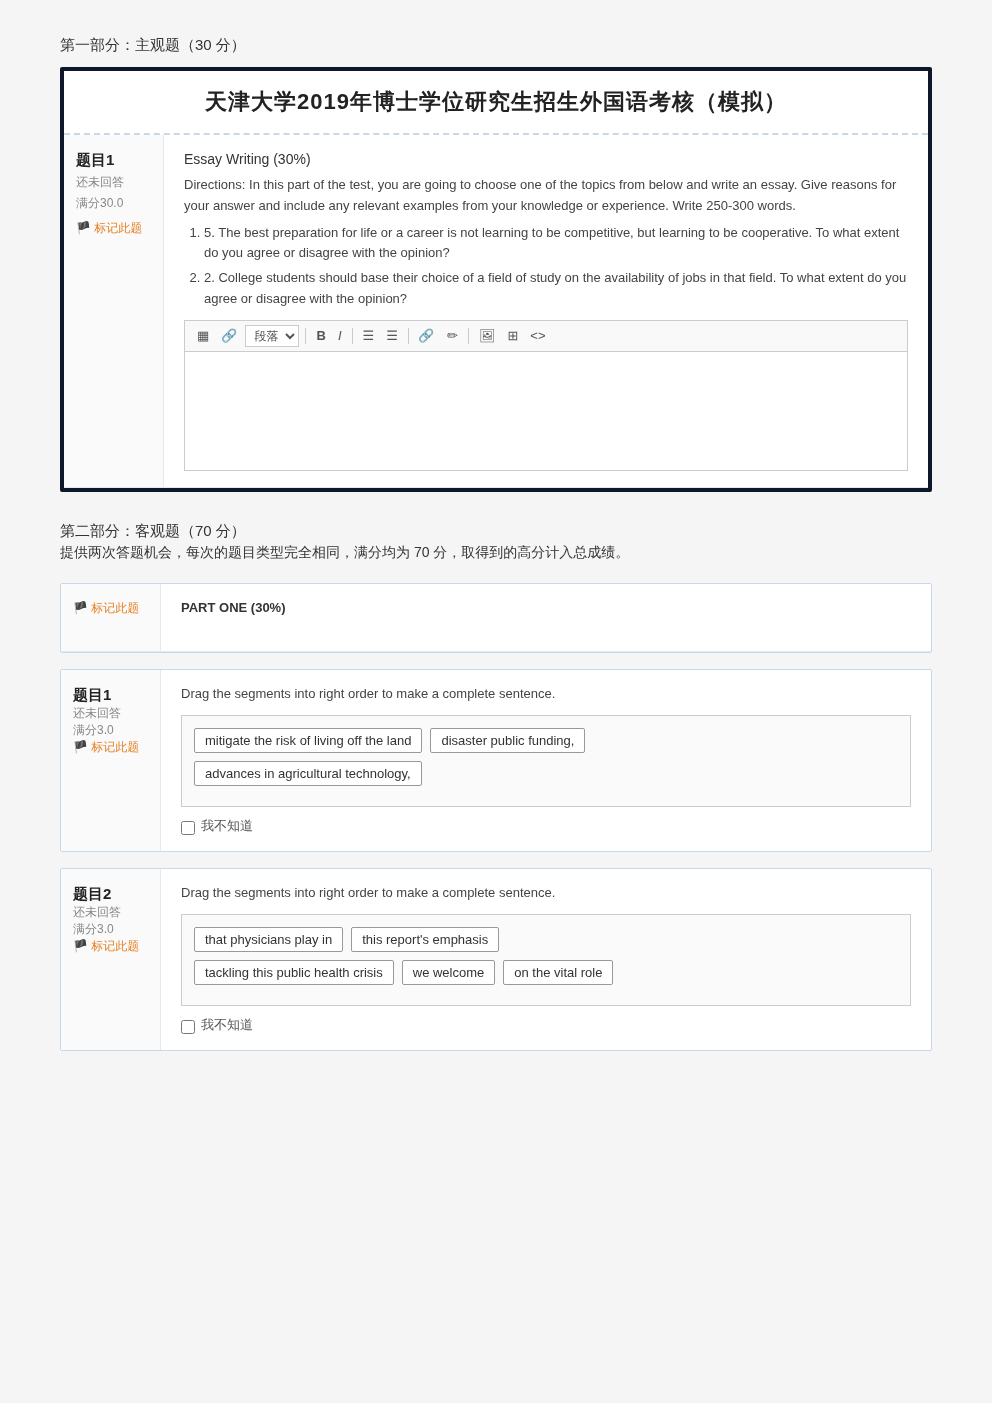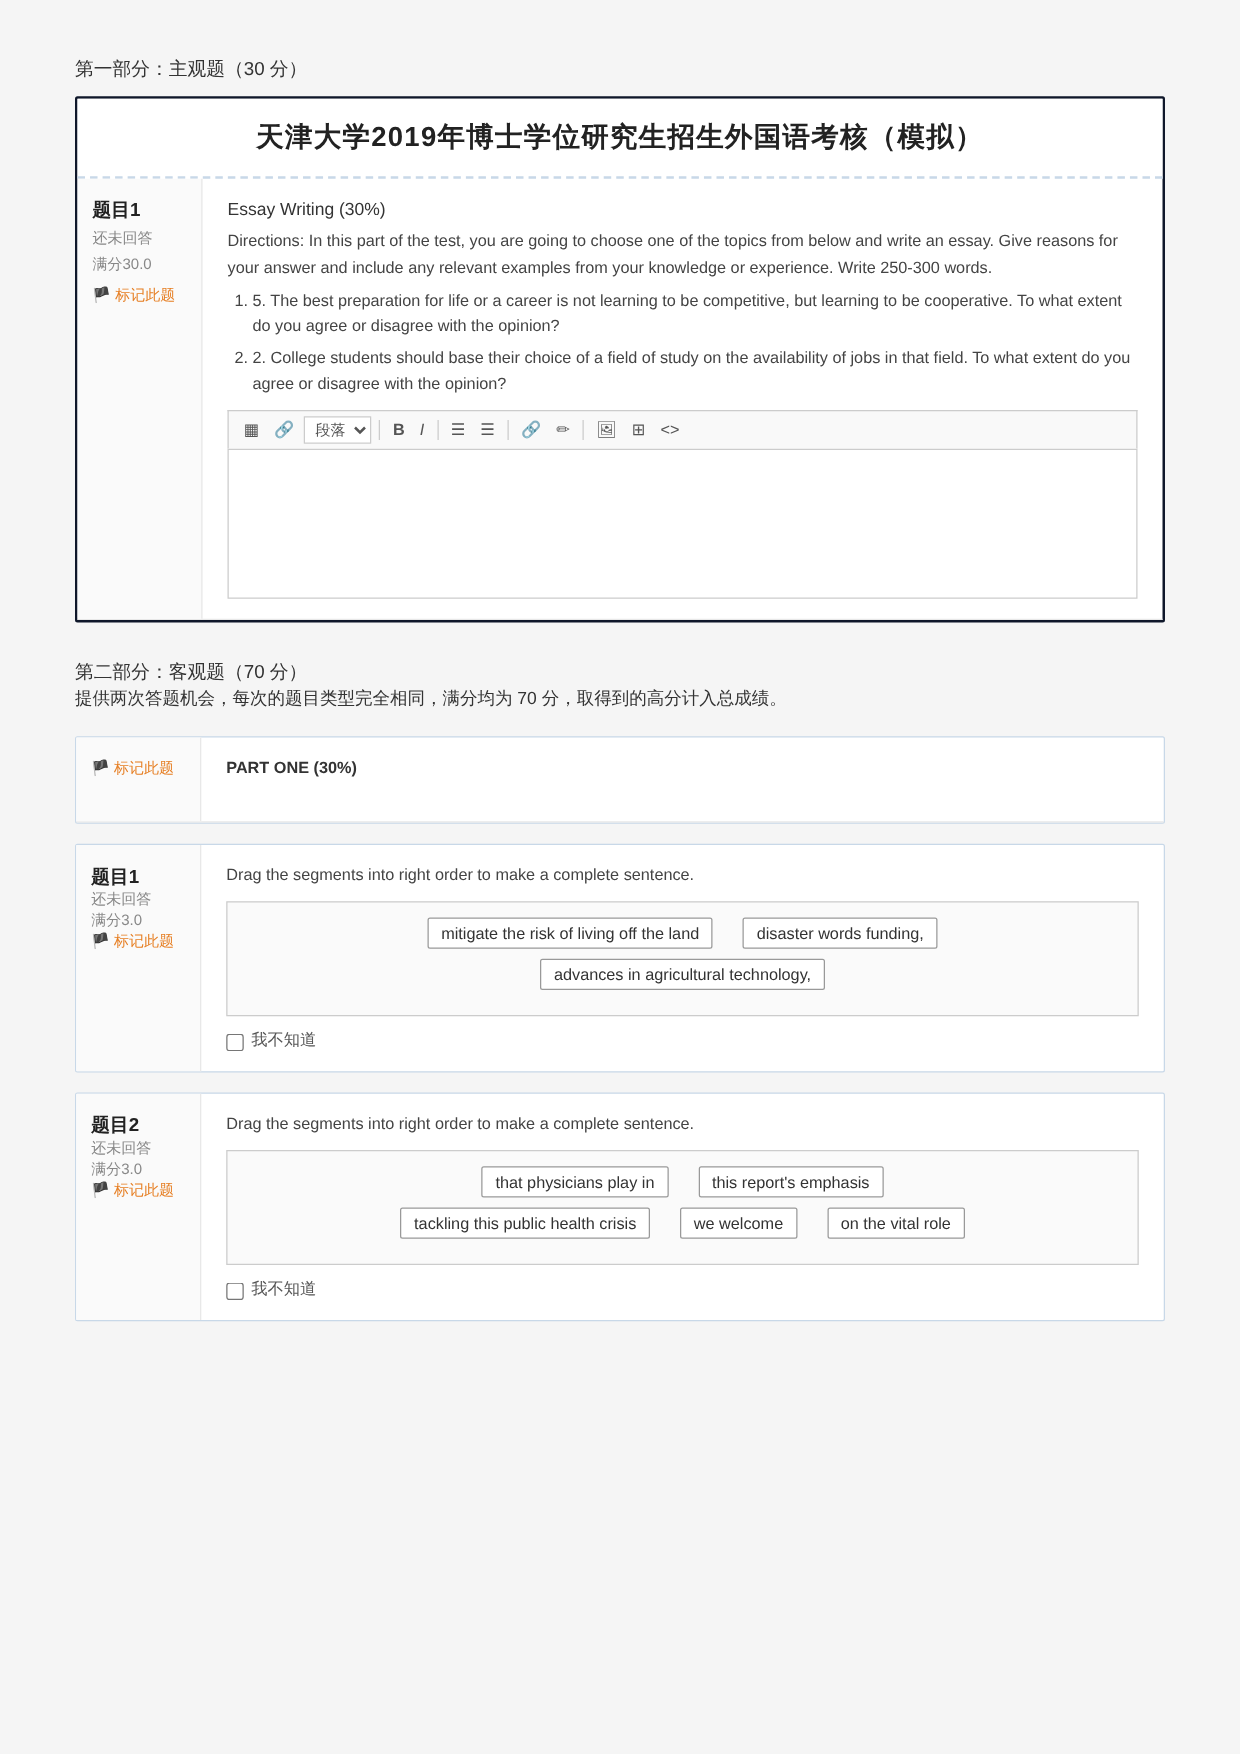--- a/index.html
+++ b/index.html
@@ -6,31 +6,31 @@
     body {
       font-family: Arial, "Microsoft YaHei", sans-serif;
       background: #f5f5f5;
       color: #333;
       font-size: 14px;
     }
     .page {
       width: 992px;
       min-height: 1403px;
       background: #f5f5f5;
-      padding: 46px 60px;
+      padding: 36px 60px;
     }
     .section-header {
       font-size: 15px;
       font-weight: normal;
       margin-bottom: 12px;
       color: #333;
     }
     .exam-box {
       background: #fff;
-      border: 2px solid #0f172a;
+      border: 4px solid #0f172a;
       border-radius: 2px;
       padding: 0;
       margin-bottom: 30px;
     }
     .exam-title {
       background: #fff;
       border-bottom: 2px dashed #c8d8e8;
       padding: 16px 20px;
       font-size: 22px;
       font-weight: bold;
@@ -209,23 +209,22 @@
     }
     .segments-area {
       border: 1px solid #ccc;
       padding: 12px;
       background: #fafafa;
       margin-bottom: 10px;
     }
     .segments-row {
       display: flex;
       flex-wrap: wrap;
-      gap: 24px;
+      gap: 8px;
       margin-bottom: 8px;
-      justify-content: center;
     }
     .segment-tag {
       display: inline-block;
       border: 1px solid #999;
       padding: 4px 10px;
       background: #fff;
       font-size: 13px;
       color: #333;
       cursor: grab;
       border-radius: 2px;
@@ -326,21 +325,21 @@
         <div class="q-number">题目1</div>
         <div class="q-status">还未回答</div>
         <div class="q-score">满分3.0</div>
         <div class="mark-flag">🏴 标记此题</div>
       </div>
       <div class="drag-content">
         <div class="drag-instruction">Drag the segments into right order to make a complete sentence.</div>
         <div class="segments-area">
           <div class="segments-row">
             <span class="segment-tag">mitigate the risk of living off the land</span>
-            <span class="segment-tag">disaster words funding,</span>
+            <span class="segment-tag">disaster public funding,</span>
           </div>
           <div class="segments-row">
             <span class="segment-tag">advances in agricultural technology,</span>
           </div>
         </div>
         <div class="dont-know-row">
           <input type="checkbox" class="dont-know-cb" style="">
           <span class="dont-know-label">我不知道</span>
         </div>
       </div>

